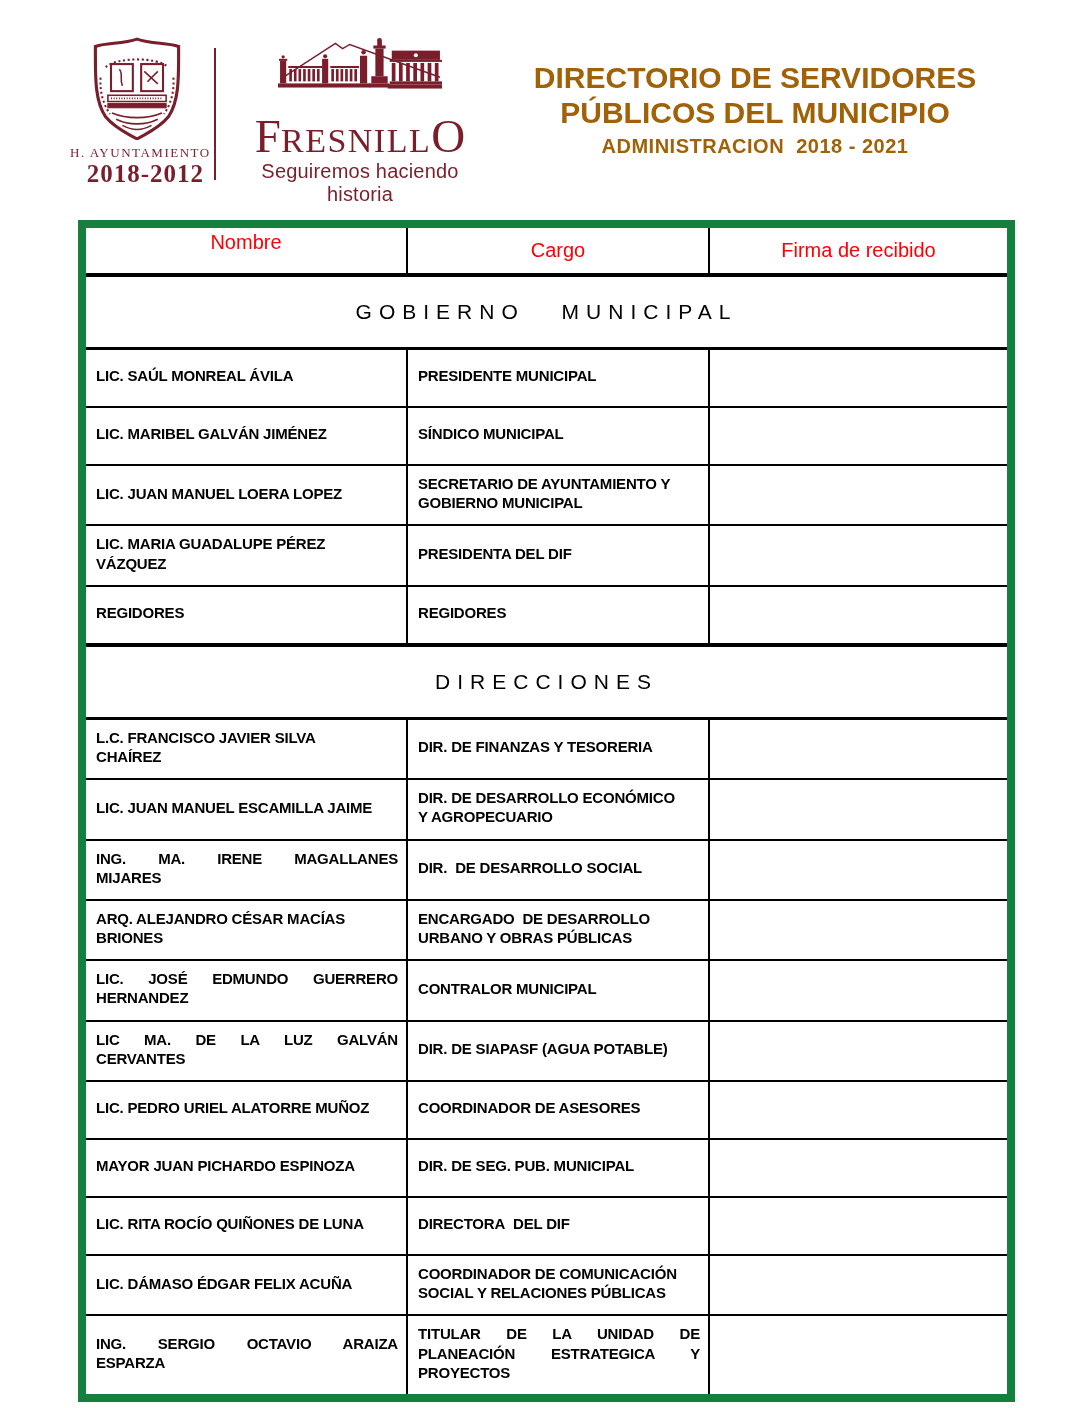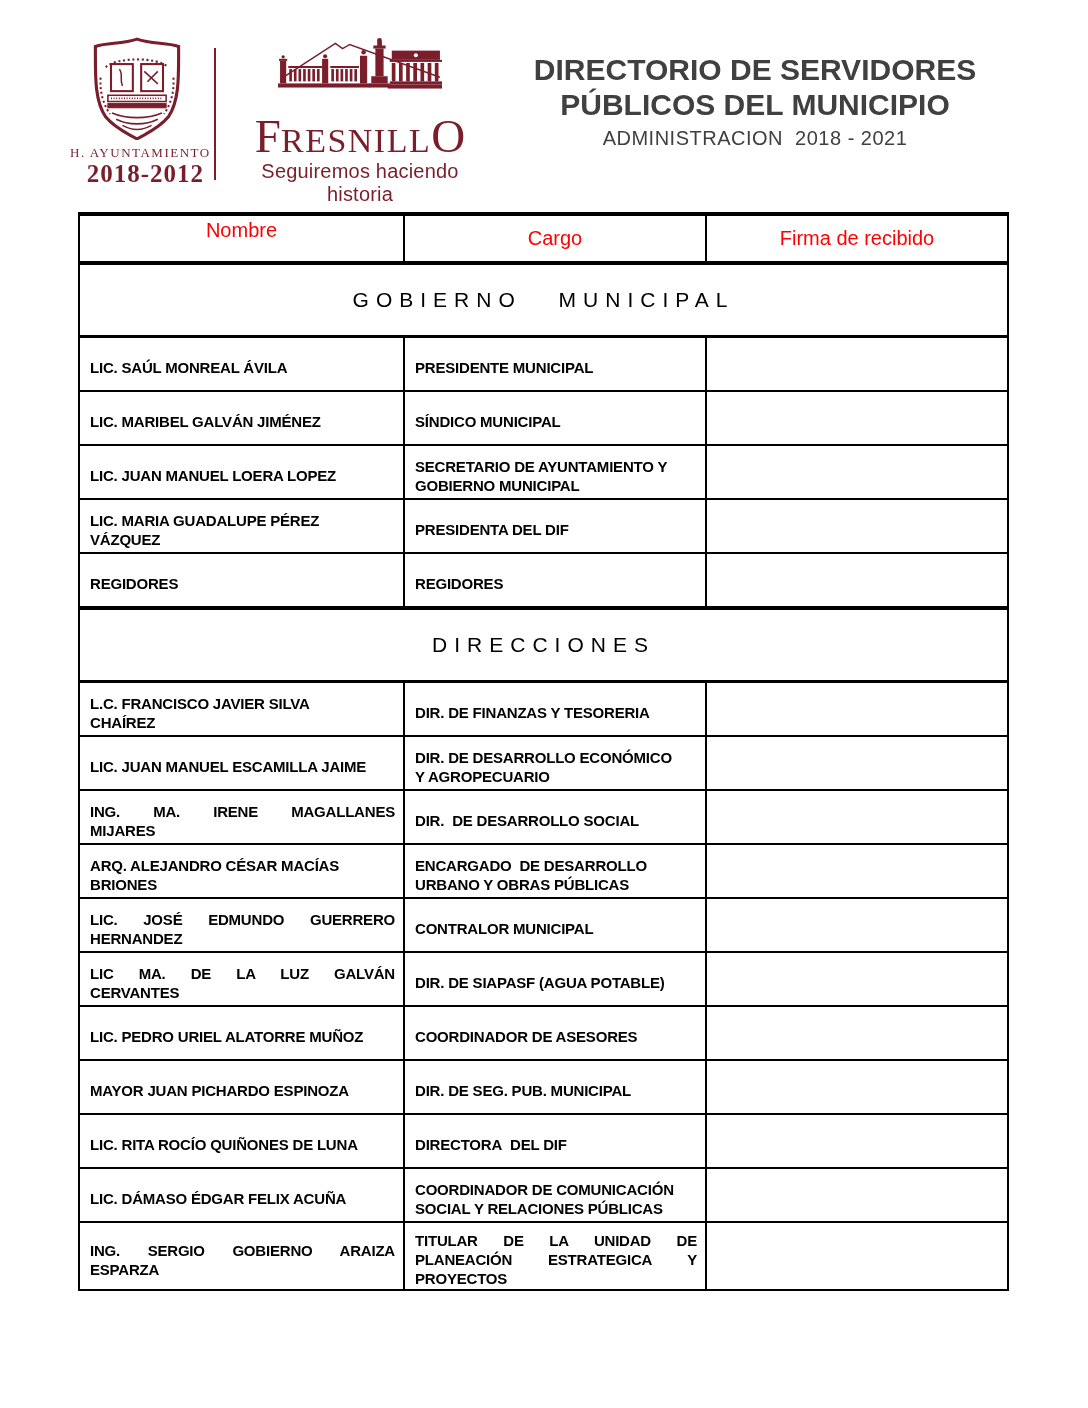--- a/index.html
+++ b/index.html
@@ -18,29 +18,29 @@
 
   .hdr-divider { position:absolute; left:214px; top:48px; width:2px; height:132px; background:#7a1e2c; }
 
   .fresnillo-logo { position:absolute; left:238px; top:34px; width:244px; text-align:center; color:#7a1e2c; }
   .fresnillo-logo svg { display:block; margin:0 auto; }
   .wordmark { font-family:"Liberation Serif", serif; line-height:0.9; margin-top:17px; white-space:nowrap; }
   .wm-big { font-size:47px; }
   .wm-mid { font-size:34px; letter-spacing:1.5px; }
   .tagline { font-size:20px; margin-top:3px; letter-spacing:0.2px; }
 
-  .title-block { position:absolute; left:494px; top:52px; width:522px; text-align:center; color:#404040; }
+  .title-block { position:absolute; left:494px; top:60px; width:522px; text-align:center; color:#a16207; }
   .title-main { font-size:30px; font-weight:bold; line-height:1.17; letter-spacing:0px; }
-  .title-sub  { font-size:20px; font-weight:normal; margin-top:5px; letter-spacing:0.5px; }
+  .title-sub  { font-size:20px; font-weight:bold; margin-top:5px; letter-spacing:0.5px; }
 
   
   table.dir-table {
-    position:absolute; left:78px; top:212px; width:929px;
+    position:absolute; left:78px; top:220px; width:929px;
     border-collapse:collapse; table-layout:fixed;
-    border:1px solid #15803d;
+    border:8px solid #15803d;
   }
   col.c1 { width:325px; } col.c2 { width:302px; } col.c3 { width:302px; }
   th, td { border:2px solid #000; }
 
   thead th {
     border-top:4px solid #000; border-bottom:4px solid #000;
     color:#ff0000; font-weight:normal; font-size:20px;
     height:40px; vertical-align:middle; text-align:center; padding:2px;
   }
   th.th-nombre { vertical-align:top; padding-top:3px; }
@@ -48,21 +48,21 @@
   td.section-cell {
     border-top:4px solid #000; border-bottom:3px solid #000;
     height:68px; vertical-align:middle; text-align:center;
     font-size:21px; font-weight:normal;
     letter-spacing:7px; word-spacing:24px;
   }
 
   td.cell {
     height:36px; vertical-align:middle;
     font-size:15px; font-weight:bold; letter-spacing:-0.2px; line-height:1.28;
-    padding:8px 8px 0 10px;
+    padding:8px 8px 12px 10px;
   }
   td.firma-cell { padding:8px; }
   .line { text-align:left; }
   .line.stretch { text-align:justify; text-align-last:justify; }
 </style>
 </head>
 <body>
 
 <div class="page">
 
@@ -340,21 +340,21 @@
           <td class="cell cargo-cell">
             <div class="line">COORDINADOR DE COMUNICACIÓN</div>
             <div class="line">SOCIAL Y RELACIONES PÚBLICAS</div>
           </td>
           <td class="cell firma-cell">
             <div class="line"></div>
           </td>
         </tr>
         <tr>
           <td class="cell name-cell">
-            <div class="line stretch">ING. SERGIO GOBIERNO ARAIZA</div>
+            <div class="line stretch">ING. SERGIO OCTAVIO ARAIZA</div>
             <div class="line">ESPARZA</div>
           </td>
           <td class="cell cargo-cell">
             <div class="line stretch">TITULAR DE LA UNIDAD DE</div>
             <div class="line stretch">PLANEACIÓN ESTRATEGICA Y</div>
             <div class="line">PROYECTOS</div>
           </td>
           <td class="cell firma-cell">
             <div class="line"></div>
           </td>

